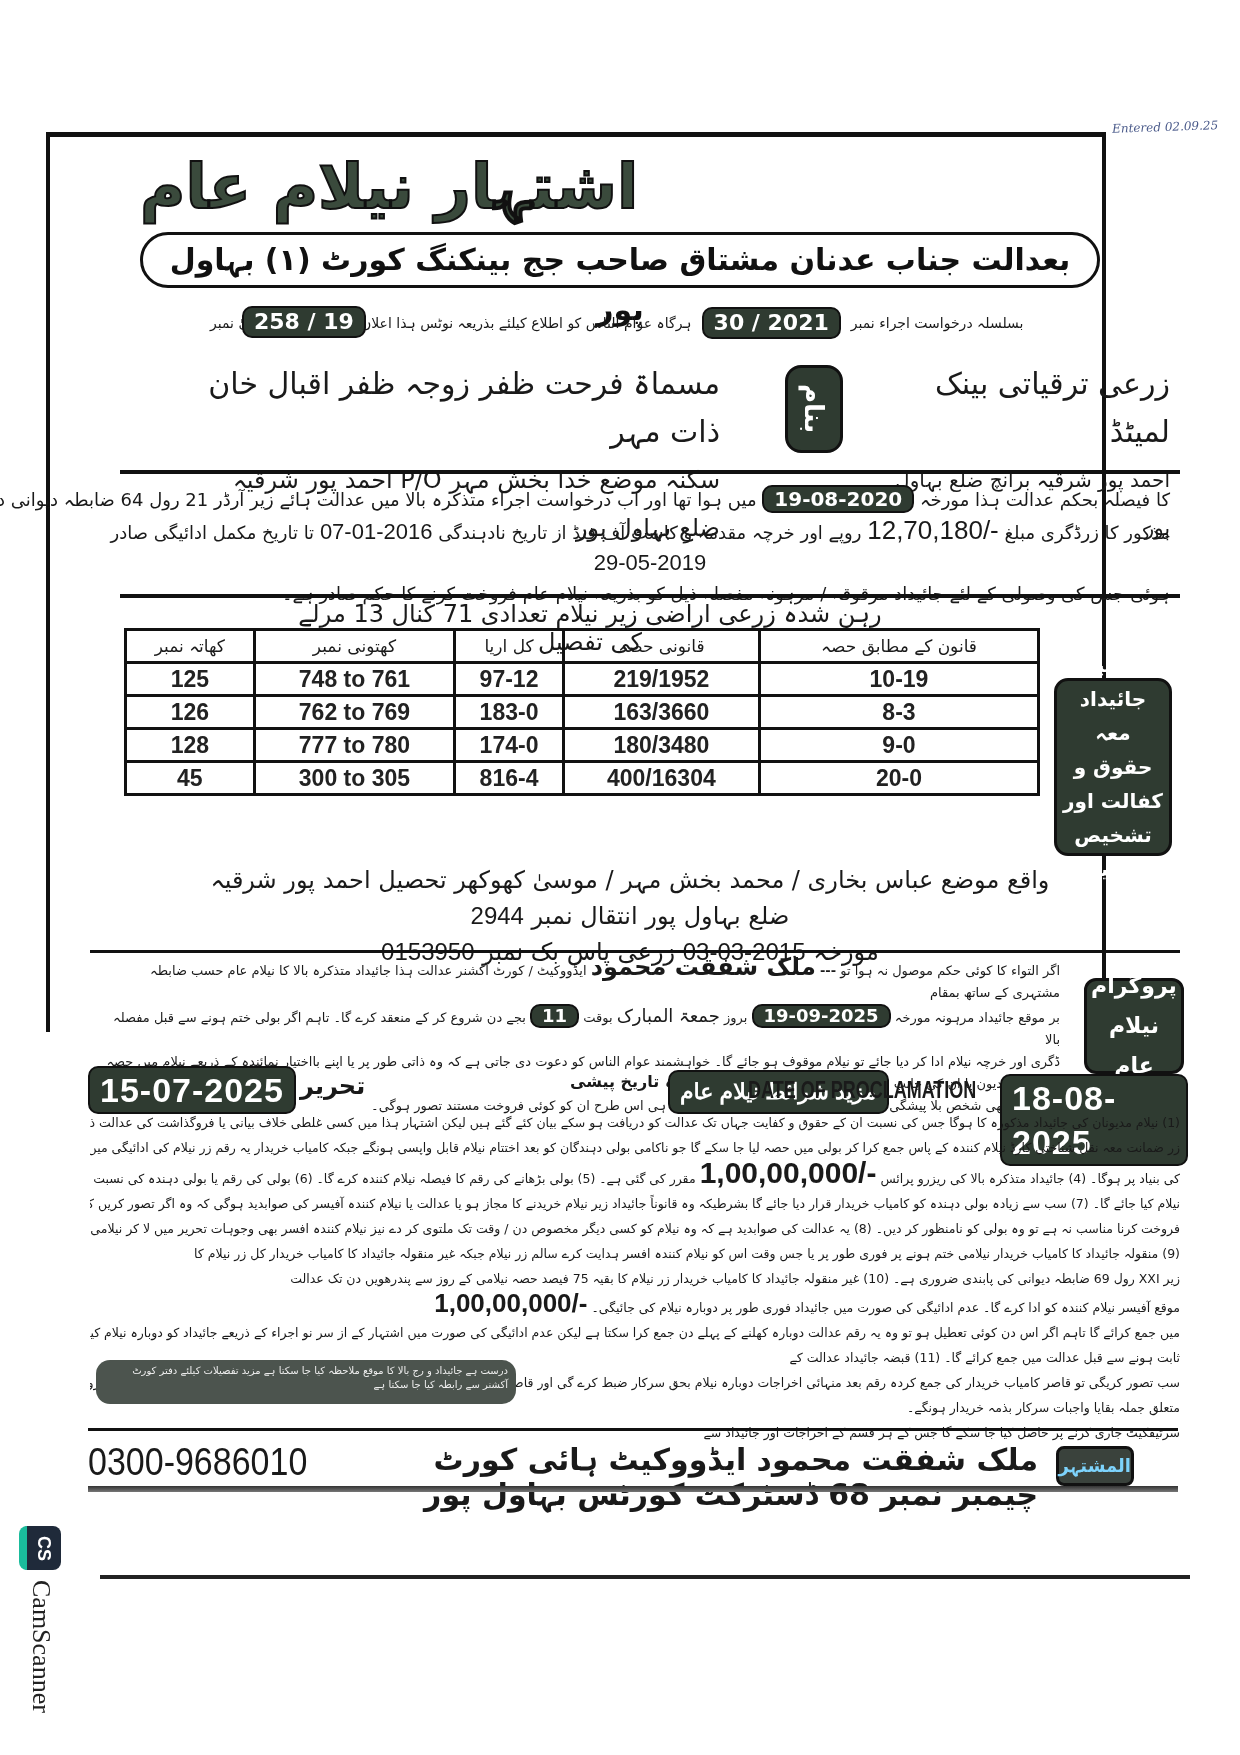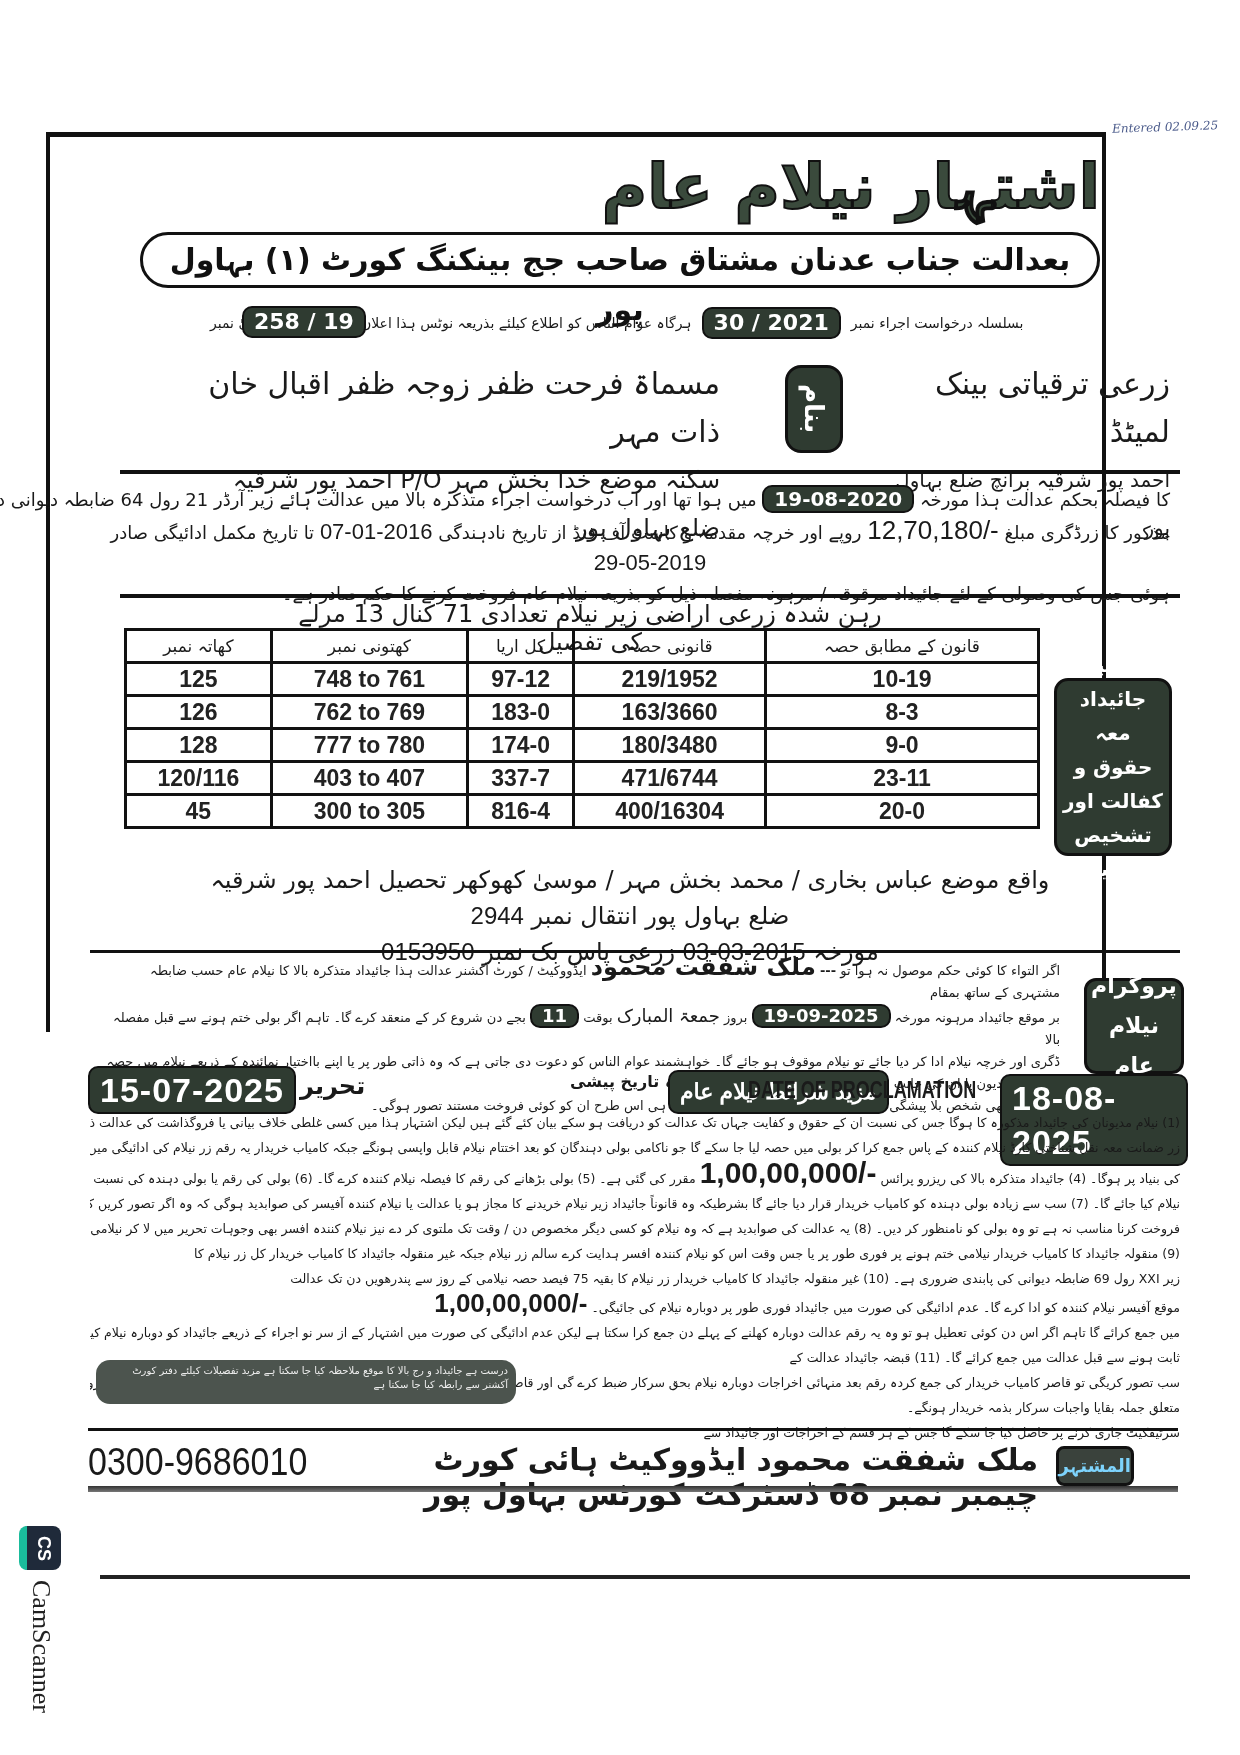--- a/index.html
+++ b/index.html
@@ -4,21 +4,21 @@
 <style>
   * { box-sizing: border-box; margin: 0; padding: 0; }
   html, body { width: 1240px; height: 1755px; background: #ffffff; overflow: hidden; }
   body { position: relative; font-family: "DejaVu Sans", sans-serif; color: #1a1a1a; }
   .urdu { font-family: "DejaVu Sans", sans-serif; direction: rtl; unicode-bidi: plaintext; }
   .ltr { direction: ltr; unicode-bidi: isolate; }
 
   .handnote { position: absolute; right: 22px; top: 120px; font-family: "DejaVu Serif", serif; font-style: italic; font-size: 12px; color: #4a5a8a; transform: rotate(-2deg); }
 
   .frame-top { position: absolute; left: 46px; top: 132px; width: 1060px; height: 900px; border-left: 4px solid #111; border-right: 4px solid #111; border-top: 5px solid #111; }
-  .title { position: absolute; left: 140px; top: 150px; width: 960px; text-align: right; font-size: 62px; font-weight: bold; color: #3a4a3c; letter-spacing: 2px; -webkit-text-stroke: 2px #111; }
+  .title { position: absolute; left: 140px; top: 150px; width: 960px; text-align: left; font-size: 62px; font-weight: bold; color: #3a4a3c; letter-spacing: 2px; -webkit-text-stroke: 2px #111; }
   .court-bar { position: absolute; left: 140px; top: 232px; width: 960px; height: 56px; border: 3px solid #111; border-radius: 30px; text-align: center; font-size: 30px; font-weight: bold; line-height: 50px; color: #111; }
 
   .pill { display: inline-block; background: #2f3b31; color: #fff; font-weight: bold; border-radius: 10px; padding: 0 10px; border: 2px solid #111; }
 
   .row1 { position: absolute; left: 210px; top: 306px; width: 940px; height: 34px; display: flex; align-items: center; justify-content: flex-end; gap: 10px; font-size: 14px; }
   .row1 .pill { font-size: 22px; line-height: 28px; }
   .suit-no { position: absolute; left: 210px; top: 306px; margin-left: 32px; }
 
   .party-left { position: absolute; left: 200px; top: 360px; width: 520px; text-align: right; font-size: 30px; line-height: 48px; }
   .party-left .sub { font-size: 24px; }
@@ -151,27 +151,20 @@
         <td>8-3</td>
       </tr>
       <tr>
         <td>128</td>
         <td>777 to 780</td>
         <td>174-0</td>
         <td>180/3480</td>
         <td>9-0</td>
       </tr>
       <tr>
-        <td>120/116</td>
-        <td>403 to 407</td>
-        <td>337-7</td>
-        <td>471/6744</td>
-        <td>23-11</td>
-      </tr>
-      <tr>
         <td>45</td>
         <td>300 to 305</td>
         <td>816-4</td>
         <td>400/16304</td>
         <td>20-0</td>
       </tr>
     </tbody>
 </table>
 <div class="side-badge urdu">تفصیل جائیداد معہ حقوق و کفالت اور تشخیص مالیہ</div>
 

